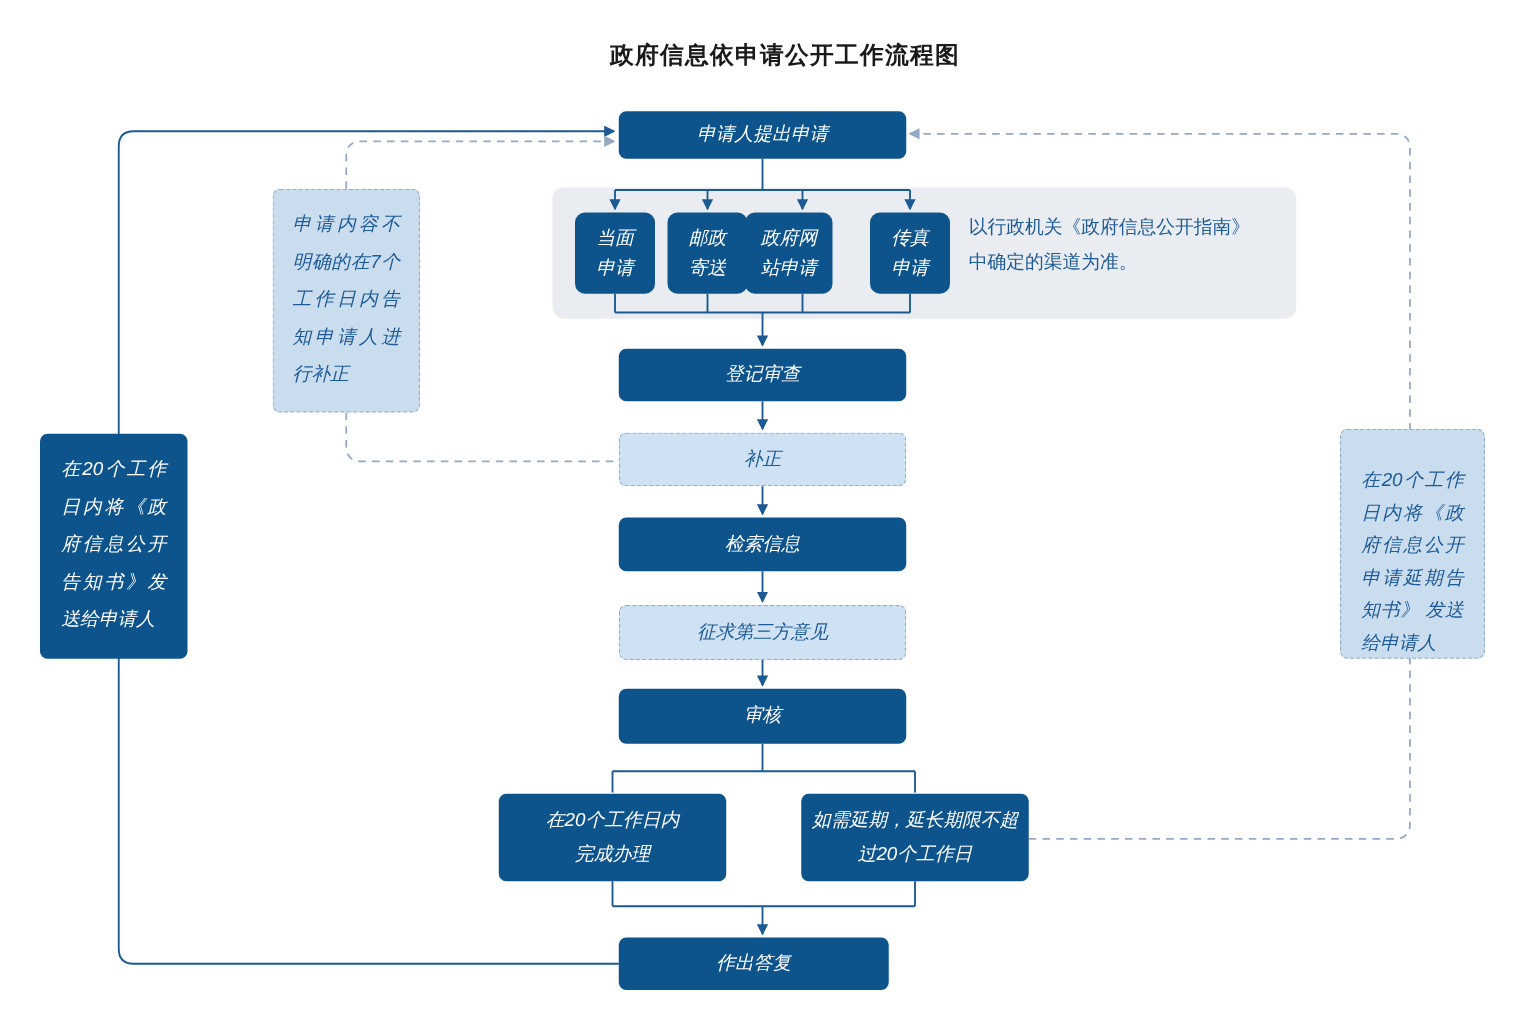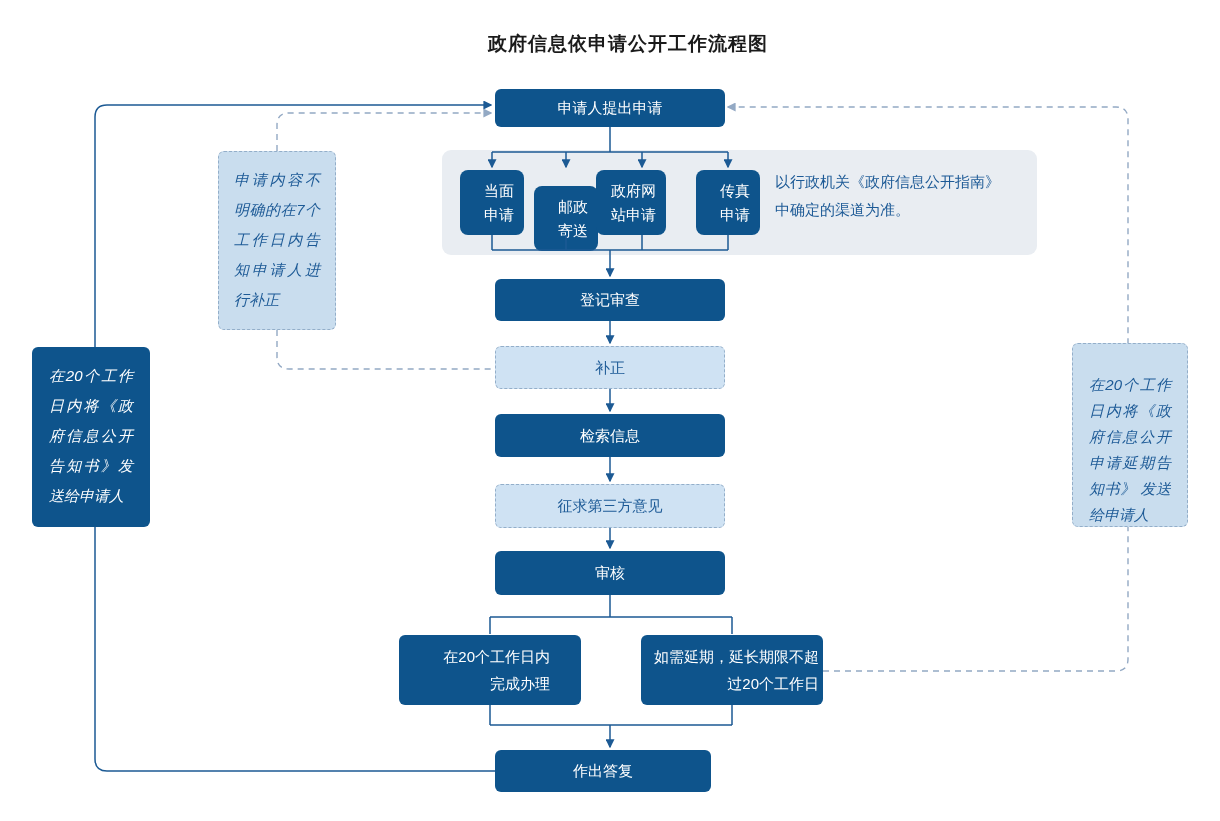--- a/index.html
+++ b/index.html
@@ -4,34 +4,34 @@
 <style>
   html,body{margin:0;padding:0;background:#ffffff;}
   body{width:1220px;height:821px;font-family:"Liberation Sans",sans-serif;}
   .canvas{position:relative;width:1220px;height:821px;overflow:hidden;background:#fff;}
   .layer{position:absolute;left:0;top:0;width:1220px;height:821px;}
   #svg-back{z-index:0;}
   #svg-front{z-index:2;pointer-events:none;}
   .title{position:absolute;left:0;right:0;top:31px;margin:0;text-align:center;
          font-size:19px;font-weight:bold;color:#1a1a1a;z-index:1;letter-spacing:1px;}
   .node{position:absolute;box-sizing:border-box;z-index:1;display:flex;align-items:center;
-        justify-content:center;text-align:right;font-size:15px;border-radius:6px;line-height:24px;}
+        justify-content:center;text-align:center;font-size:15px;border-radius:6px;line-height:24px;font-style:italic;}
   .dark{background:var(--primary,#0e548c);color:#ffffff;}
   .light{background:var(--light_fill,#cfe2f3);border:1.5px dashed var(--light_border,#93aec9);
          color:var(--text_blue,#1d5a96);}
   .sidenote{position:absolute;box-sizing:border-box;z-index:1;font-size:15px;border-radius:6px;
             text-align:justify;text-align-last:left;font-style:italic;}
   .container{position:absolute;box-sizing:border-box;z-index:1;background:var(--container,#e9edf2);
              border-radius:9px;}
   
   #apply{left:495px;top:89px;width:230px;height:38px;}
   #channel-container{left:442px;top:150px;width:595px;height:105px;}
   .ch{top:170px;height:65px;border-radius:8px;padding:0 10px;}
   #ch1{left:460px;width:64px;}
-  #ch2{left:534px;width:64px;margin-top:16px;}
+  #ch2{left:534px;width:64px;}
   #ch3{left:596px;width:70px;}
   #ch4{left:696px;width:64px;}
   #channel-note{position:absolute;left:775px;top:168px;width:236px;z-index:1;font-size:15px;
                 line-height:28px;color:var(--text_blue,#1d5a96);text-align:left;}
   #register{left:495px;top:279px;width:230px;height:42px;}
   #correction{left:495px;top:346px;width:230px;height:43px;}
   #retrieve{left:495px;top:414px;width:230px;height:43px;}
   #third{left:495px;top:484px;width:230px;height:44px;}
   #review{left:495px;top:551px;width:230px;height:44px;}
   #complete{left:399px;top:635px;width:182px;height:70px;line-height:27px;padding:12px 31px;}

